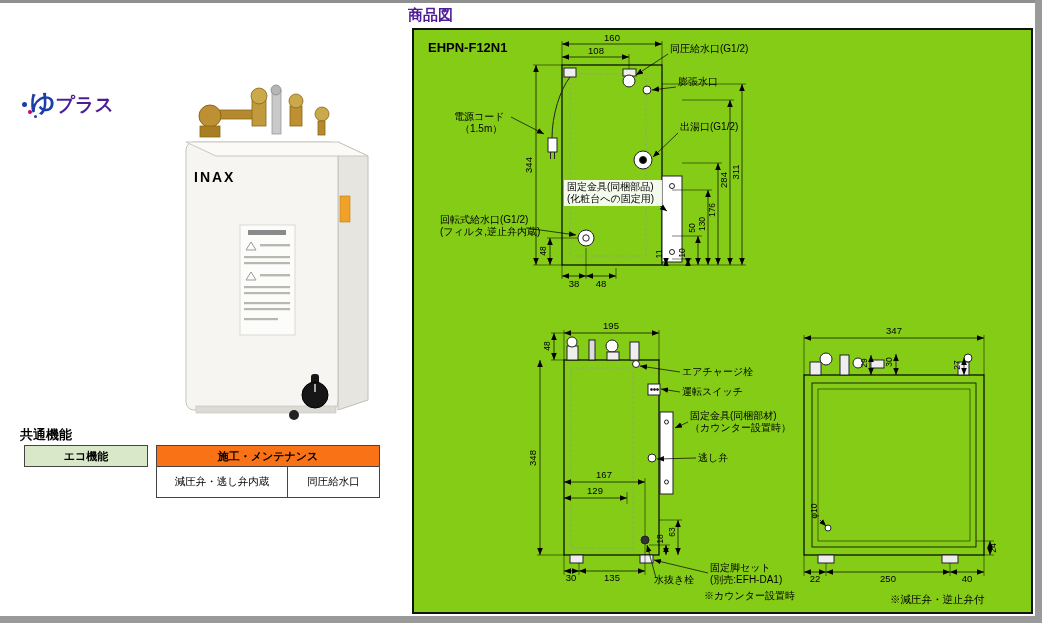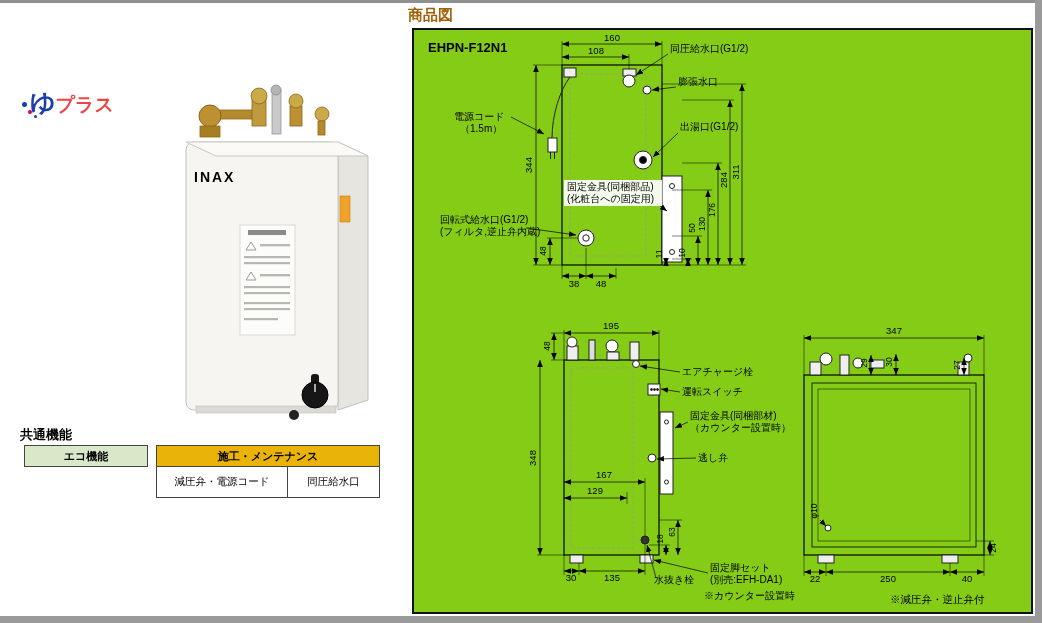--- a/index.html
+++ b/index.html
@@ -3,49 +3,49 @@
 <meta charset="utf-8">
 <style>
   html,body{margin:0;padding:0;}
   body{background:#a9a9a9;font-family:"Liberation Sans",sans-serif;}
   .page{position:relative;width:1042px;height:623px;background:#ffffff;overflow:hidden;}
   .edge{position:absolute;background:#9a9a9a;}
   .edge-top{left:0;top:0;width:1042px;height:3px;background:#8f8f8f;}
   .edge-right{right:0;top:0;width:7px;height:623px;}
   .edge-bottom{left:0;bottom:0;width:1042px;height:7px;}
 
-  .section-title{position:absolute;left:408px;top:6px;font-size:15px;font-weight:700;color:#a16207;}
+  .section-title{position:absolute;left:408px;top:6px;font-size:15px;font-weight:700;color:#4c1d95;}
 
   .draw-box{position:absolute;left:412px;top:28px;width:621px;height:586px;border:2px solid #111;box-sizing:border-box;background:#84cc16;}
   svg text{font-family:"Liberation Sans",sans-serif;fill:#000;}
   .model{font-size:13px;font-weight:700;}
   .dim{font-size:9.5px;}
   .dims{font-size:8.5px;}
   .lbl{font-size:10px;}
   .note{font-size:10.5px;}
 
   .logo{position:absolute;left:30px;top:86px;width:110px;height:34px;}
   .logo .yu{color:#1b3faa;font-size:25px;font-weight:800;}
-  .logo .plus{color:#ef4444;font-size:19px;font-weight:800;margin-top:20px;}
+  .logo .plus{color:#4c1d95;font-size:19px;font-weight:800;margin-top:20px;}
   .logo .dot{position:absolute;border-radius:50%;}
   .logo .d1{left:-8px;top:16px;width:5px;height:5px;background:#1b3faa;}
   .logo .d2{left:-2px;top:24px;width:4px;height:4px;background:#cc0066;}
   .logo .d3{left:4px;top:29px;width:3px;height:3px;background:#1b3faa;}
 
   .photo{position:absolute;left:172px;top:84px;}
 
   .common-heading{position:absolute;left:20px;top:426px;font-size:13px;font-weight:700;}
   table.tbl{position:absolute;border-collapse:collapse;text-align:center;font-size:10.5px;color:#000;}
   table.tbl th,table.tbl td{border:1px solid #444;padding:2px 3px;}
   table.tbl th{font-weight:700;font-size:11px;height:16px;}
   table.eco{left:24px;top:445px;width:124px;}
   table.eco th{background:#d8e8c8;}
   table.eco td{height:32px;}
   table.maint{left:156px;top:445px;width:224px;}
-  table.maint th{background:#eab308;}
+  table.maint th{background:#f97316;}
   table.maint td{height:26px;}
 </style>
 </head>
 <body>
 
 <div class="page">
   <div class="edge edge-top"></div>
   <div class="edge edge-right"></div>
   <div class="edge edge-bottom"></div>
 
@@ -112,21 +112,21 @@
         </tr>
   </tbody>
     </table>
 
   <table class="tbl maint">
     <tbody>
         <tr>
           <th colspan="2">施工・メンテナンス</th>
         </tr>
     <tr>
-      <td style="width:124px">減圧弁・電源コード</td>
+      <td style="width:124px">減圧弁・逃し弁内蔵</td>
       <td>同圧給水口</td>
     </tr>
   </tbody>
     </table>
 
   <div class="draw-box">
     <svg width="617" height="582" viewBox="0 0 617 582">
       <defs>
         <marker id="ah" markerWidth="8" markerHeight="8" refX="7" refY="4" orient="auto-start-reverse" markerUnits="userSpaceOnUse">
           <path d="M0,1.2 L7,4 L0,6.8 z" fill="#000"></path>

